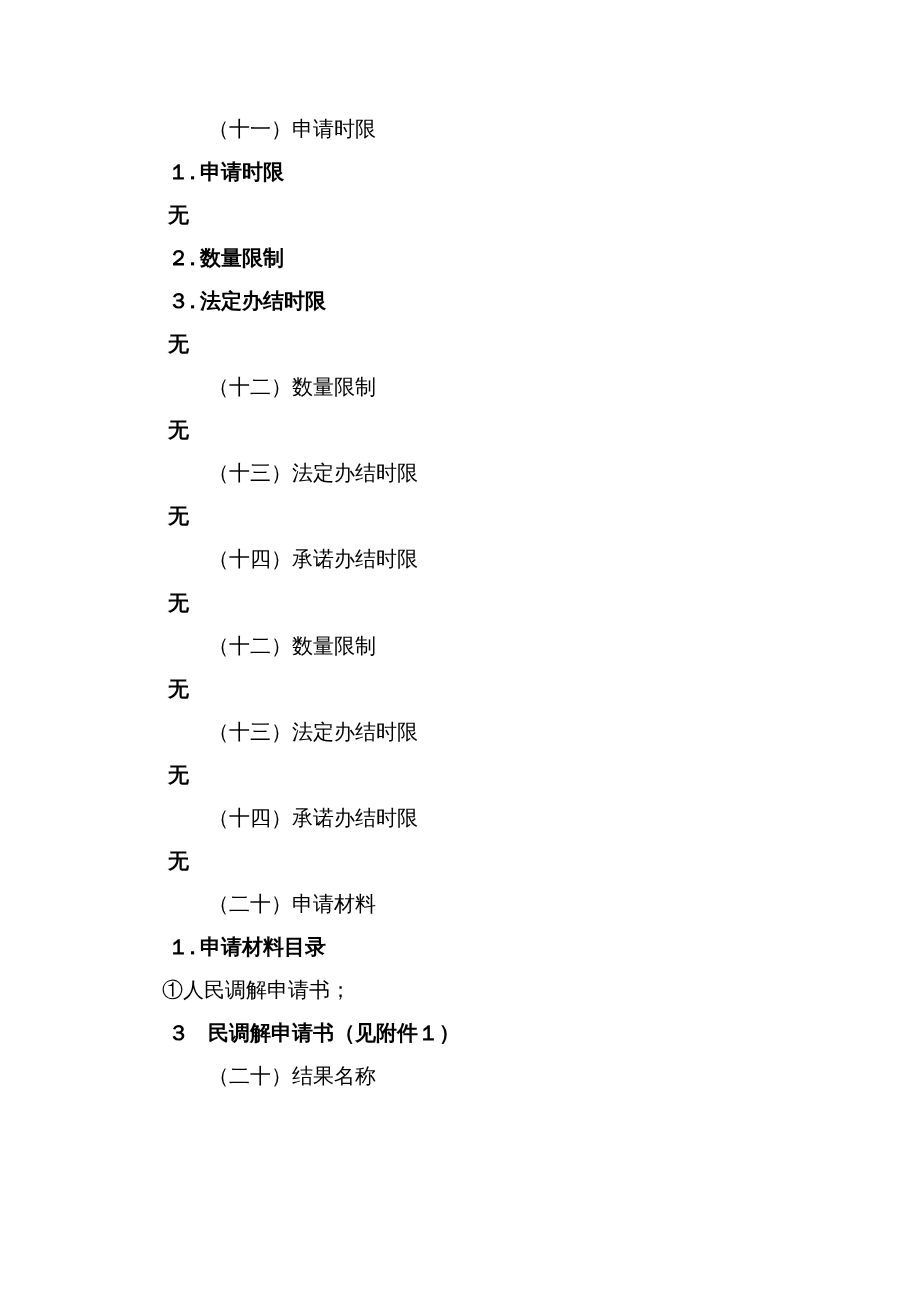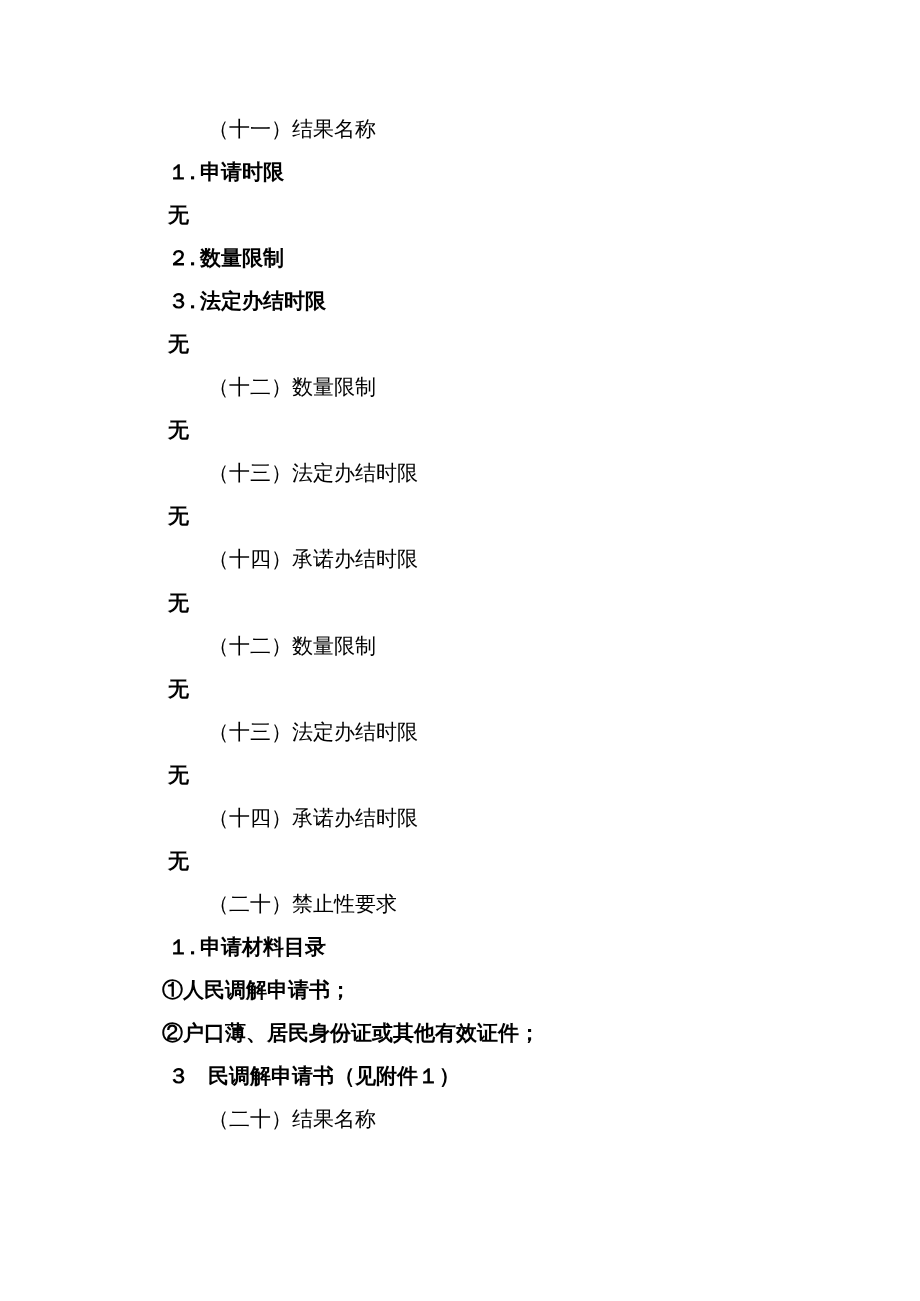--- a/index.html
+++ b/index.html
@@ -24,21 +24,20 @@
   .indent-1 {
     padding-left: 40px;
   }
   .indent-0 {
     padding-left: 0;
     font-weight: bold;
   }
   .circled {
     padding-left: 0;
     margin-left: -6px;
-    font-weight: bold;
   }
   .num-line .num {
     display: inline-block;
     width: 14px;
     text-align: right;
   }
   .num-line .dot {
     display: inline-block;
     width: 18px;
     text-align: center;
@@ -50,37 +49,36 @@
   }
   .num-line .gap {
     display: inline-block;
     width: 26px;
   }
 </style>
 </head>
 <body>
 
 <div class="page" id="page-root">
-    <div class="line indent-1">（十一）结果名称</div>
+    <div class="line indent-1">（十一）申请时限</div>
     <div class="line indent-0 num-line"><span class="num">１</span><span class="dot">．</span><span>申请时限</span></div>
     <div class="line indent-0">无</div>
     <div class="line indent-0 num-line"><span class="num">２</span><span class="dot">．</span><span>数量限制</span></div>
     <div class="line indent-0 num-line"><span class="num">３</span><span class="dot">．</span><span>法定办结时限</span></div>
     <div class="line indent-0">无</div>
     <div class="line indent-1">（十二）数量限制</div>
     <div class="line indent-0">无</div>
     <div class="line indent-1">（十三）法定办结时限</div>
     <div class="line indent-0">无</div>
     <div class="line indent-1">（十四）承诺办结时限</div>
     <div class="line indent-0">无</div>
     <div class="line indent-1">（十二）数量限制</div>
     <div class="line indent-0">无</div>
     <div class="line indent-1">（十三）法定办结时限</div>
     <div class="line indent-0">无</div>
     <div class="line indent-1">（十四）承诺办结时限</div>
     <div class="line indent-0">无</div>
-    <div class="line indent-1">（二十）禁止性要求</div>
+    <div class="line indent-1">（二十）申请材料</div>
     <div class="line indent-0 num-line"><span class="num">１</span><span class="dot">．</span><span>申请材料目录</span></div>
     <div class="line circled">①人民调解申请书；</div>
-    <div class="line circled">②户口薄、居民身份证或其他有效证件；</div>
     <div class="line indent-0 num-line"><span class="num3">３</span><span class="gap"></span><span>民调解申请书（见附件１）</span></div>
     <div class="line indent-1">（二十）结果名称</div>
   </div>
 
 </body></html>

